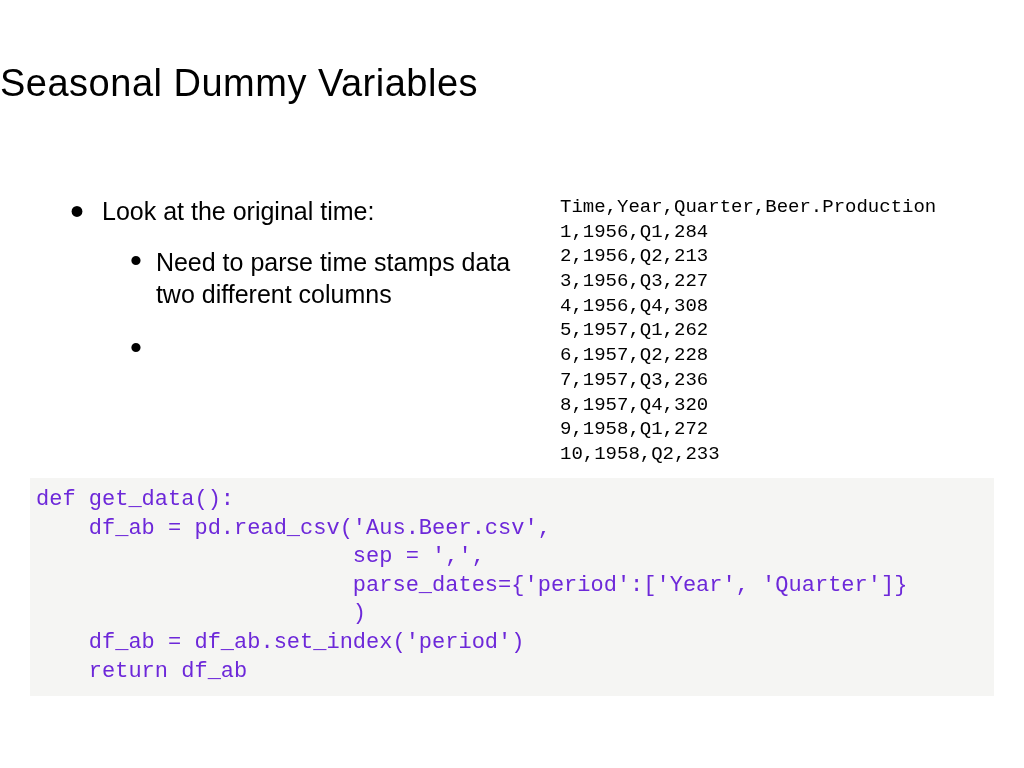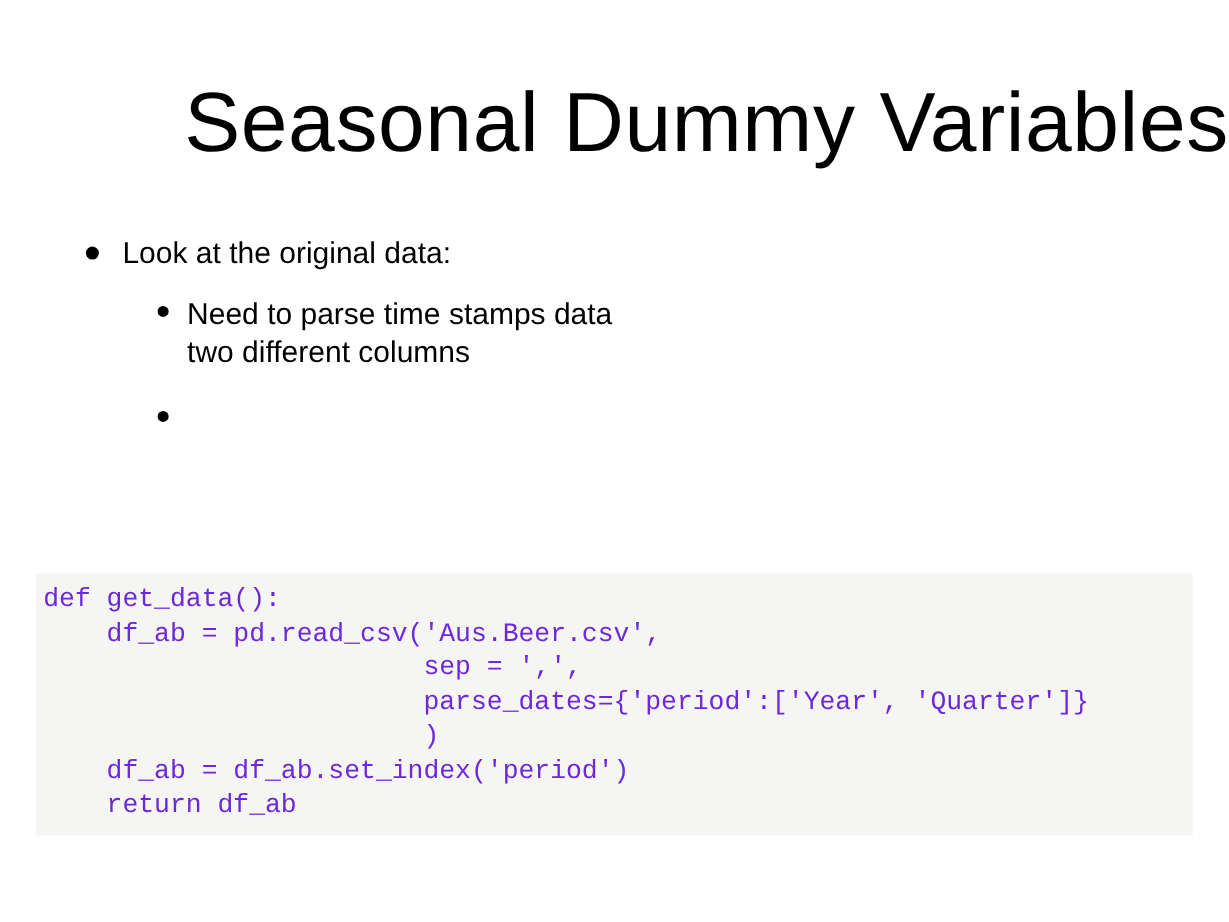--- a/index.html
+++ b/index.html
@@ -16,22 +16,22 @@
     position: relative;
     width: 1024px;
     height: 768px;
     box-sizing: border-box;
   }
   .title {
     position: absolute;
     top: 62px;
     left: 0;
     right: 0;
-    text-align: right;
-    font-size: 70px;
+    text-align: left;
+    font-size: 38px;
     font-weight: 400;
     letter-spacing: 0.5px;
   }
   .bullets {
     position: absolute;
     top: 195px;
     left: 70px;
     width: 480px;
     font-size: 25px;
     line-height: 1.3;
@@ -89,33 +89,44 @@
 </head>
 <body>
 
 <div class="slide">
 
   <div class="title">Seasonal Dummy Variables</div>
 
   <div class="bullets">
     <div class="b1">
       <span class="dot">•</span>
-      <span>Look at the original data:</span>
+      <span>Look at the original time:</span>
     </div>
     <div class="sub">
       <div class="b2">
         <span class="dot">•</span>
         <span>Need to parse time stamps data two different columns</span>
       </div>
       <div class="b2">
         <span class="dot">•</span>
       </div>
     </div>
   </div>
 
+  <div class="data-block">Time,Year,Quarter,Beer.Production
+1,1956,Q1,284
+2,1956,Q2,213
+3,1956,Q3,227
+4,1956,Q4,308
+5,1957,Q1,262
+6,1957,Q2,228
+7,1957,Q3,236
+8,1957,Q4,320
+9,1958,Q1,272
+10,1958,Q2,233</div>
 
   <div class="code-block">def get_data():
     df_ab = pd.read_csv('Aus.Beer.csv',
                         sep = ',',
                         parse_dates={'period':['Year', 'Quarter']}
                         )
     df_ab = df_ab.set_index('period')
     return df_ab</div>
 
 </div>

